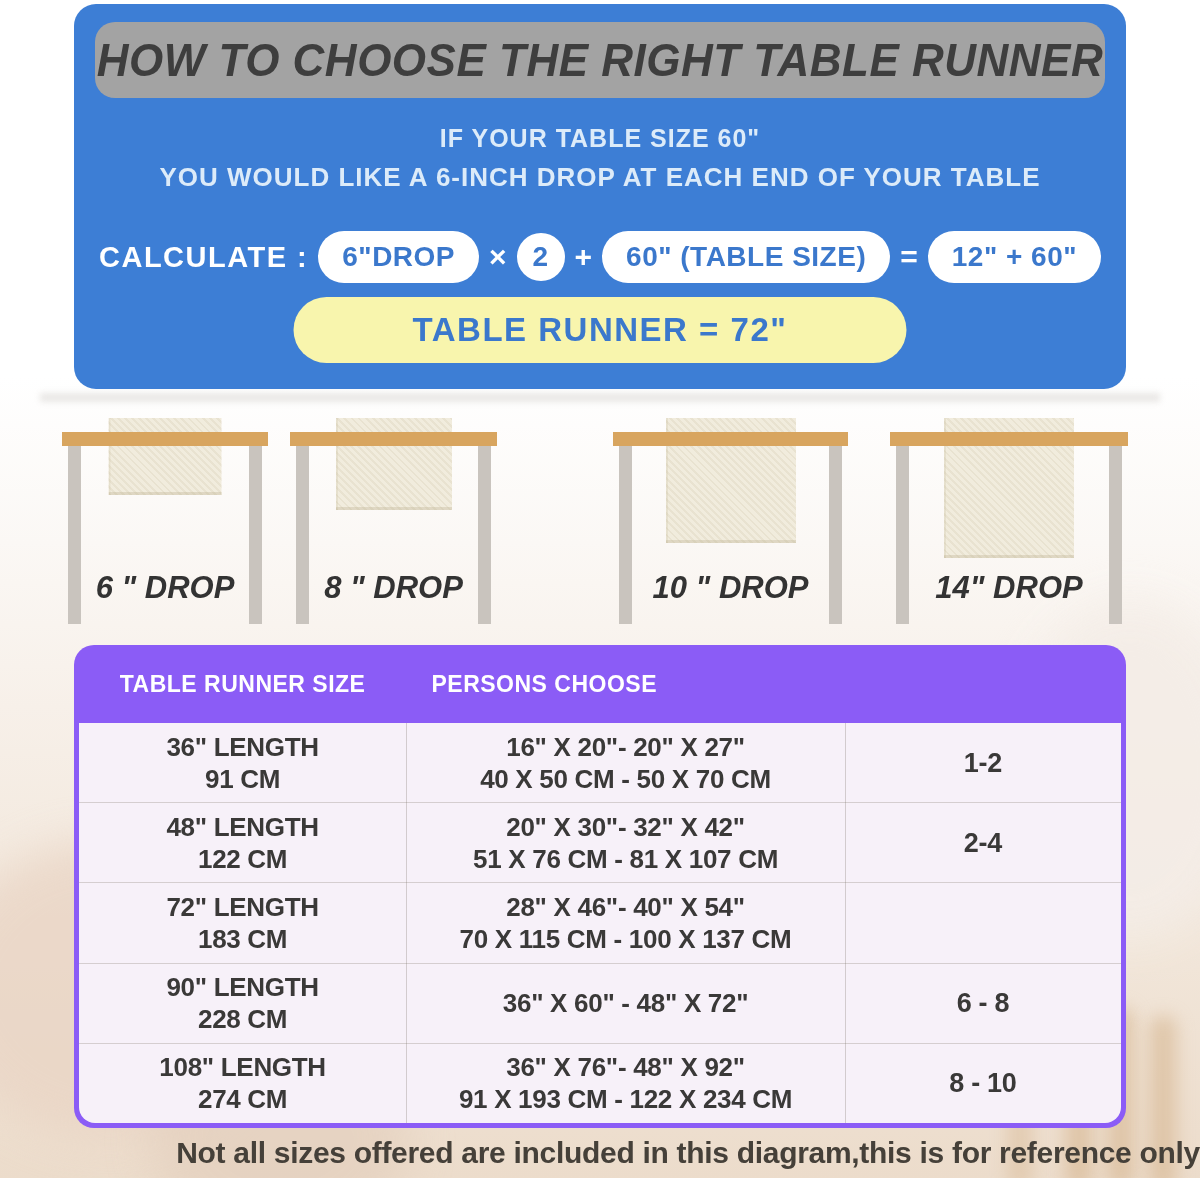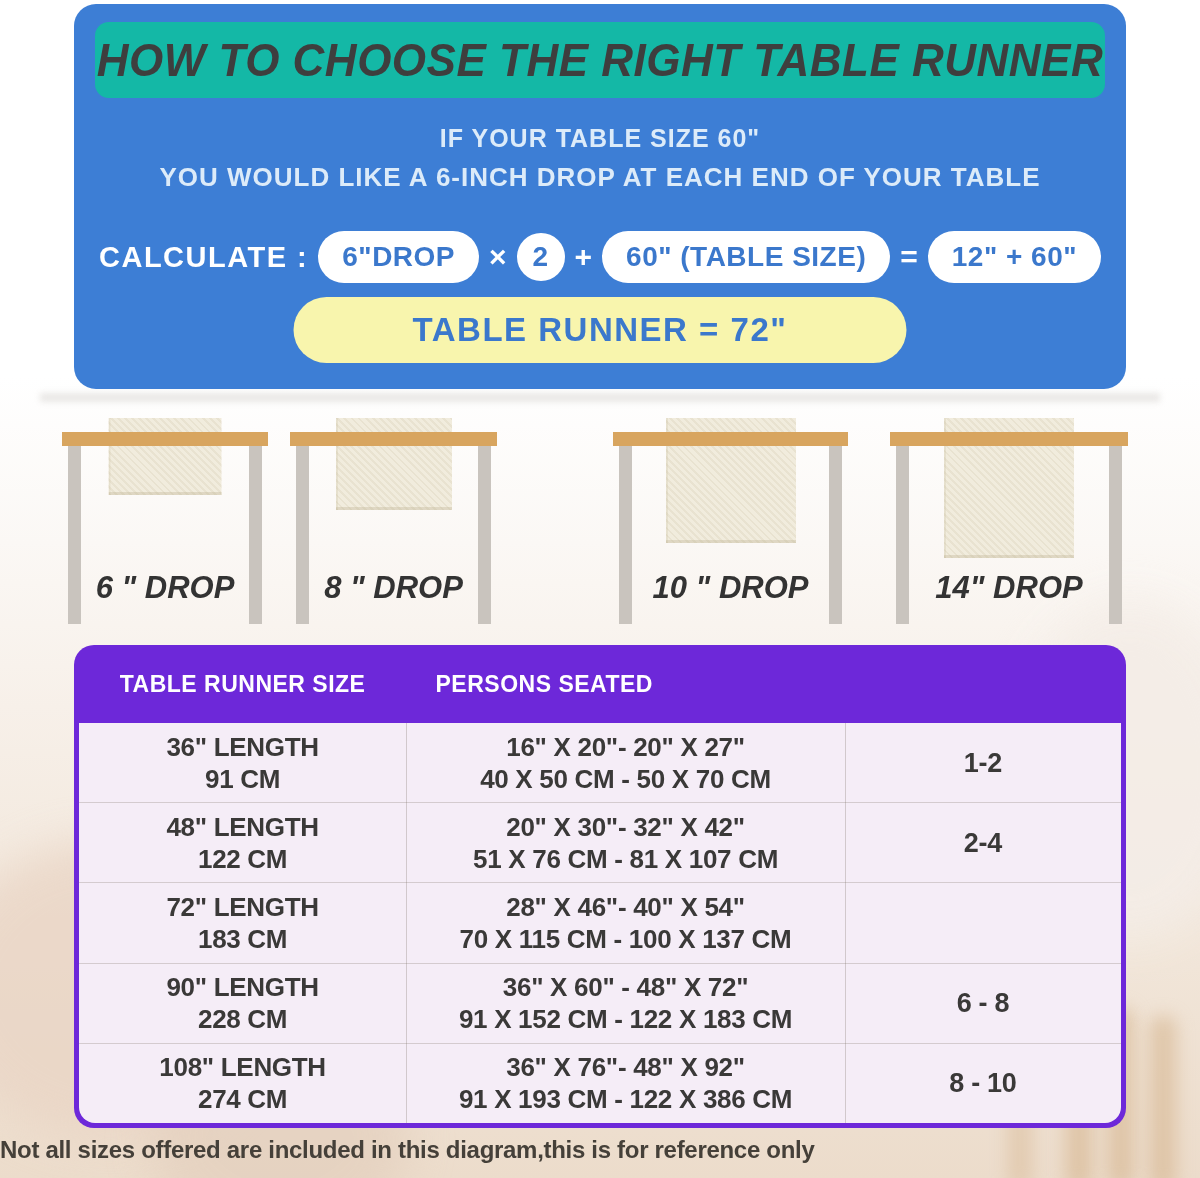--- a/index.html
+++ b/index.html
@@ -18,21 +18,21 @@
   .spin.s1{left:1066px;top:1020px;width:26px;height:170px;}
   .spin.s2{left:1108px;top:1008px;width:26px;height:180px;}
   .spin.s3{left:1150px;top:1016px;width:26px;height:175px;}
   .spin.s4{left:1008px;top:1060px;width:24px;height:130px;opacity:.4;}
   .haze-band{position:absolute;left:40px;right:40px;top:393px;height:9px;background:#d8d5d2;opacity:.55;filter:blur(3px);}
 
   
   .top-panel{position:absolute;left:74px;top:4px;width:1052px;height:385px;
     background:#3d7ed5;border-radius:22px;}
   .title-bar{position:absolute;left:21px;right:21px;top:18px;height:76px;
-    background:#14b8a6;border-radius:14px;display:flex;align-items:center;justify-content:center;}
+    background:#a3a3a3;border-radius:20px;display:flex;align-items:center;justify-content:center;}
   .title-text{font-size:44px;font-weight:bold;font-style:italic;color:#3e3e3e;
     letter-spacing:.5px;white-space:nowrap;transform:scaleY(1.04);}
   .subtitle{position:absolute;left:0;width:100%;text-align:center;color:#dcebf9;
     font-weight:bold;white-space:nowrap;letter-spacing:1px;}
   .sub1{top:120px;font-size:25px;}
   .sub2{top:158px;font-size:26px;}
   .calc-row{position:absolute;top:226px;left:0;right:0;height:54px;
     display:flex;align-items:center;justify-content:center;gap:10px;}
   .calc-label{color:#ffffff;font-size:29px;font-weight:bold;letter-spacing:1.5px;white-space:nowrap;}
   .pill{background:#ffffff;color:#3b78cc;font-weight:bold;font-size:28px;
@@ -61,43 +61,43 @@
     box-shadow:inset 0 -3px 0 rgba(190,178,146,.35), inset 2px 0 0 rgba(190,178,146,.2);}
   .r1{width:113px;height:77px;}
   .r2{width:116px;height:92px;}
   .r3{width:130px;height:125px;}
   .r4{width:130px;height:140px;}
   .drop-label{position:absolute;top:152px;left:0;width:100%;text-align:center;
     font-size:31px;font-weight:bold;font-style:italic;color:#333333;white-space:nowrap;}
 
   
   .size-table{position:absolute;left:74px;top:645px;width:1052px;height:483px;
-    background:#6d28d9;border-radius:20px;}
+    background:#8b5cf6;border-radius:20px;}
   .size-header{position:absolute;top:0;left:5px;right:5px;height:78px;
     display:flex;align-items:center;color:#ffffff;font-weight:bold;font-size:23px;letter-spacing:.5px;}
   .hcell{text-align:center;white-space:nowrap;}
   .hc1{width:31.4%;}
   .hc2{width:42.1%;}
   .hc3{width:26.5%;}
   .size-body{position:absolute;top:78px;left:5px;right:5px;bottom:5px;
     background:rgba(255,253,249,.93);border-radius:0 0 16px 16px;
     display:flex;flex-direction:column;overflow:hidden;}
   .vline{position:absolute;top:0;bottom:0;width:1px;background:rgba(125,115,105,.30);}
   .vl1{left:31.4%;}
   .vl2{left:73.5%;}
   .size-row{flex:1;display:flex;align-items:center;}
   .size-row + .size-row{border-top:1px solid rgba(125,115,105,.28);}
   .cell{display:flex;flex-direction:column;justify-content:center;text-align:center;
     color:#3a3938;font-weight:bold;font-size:26px;line-height:32px;letter-spacing:-.3px;}
   .c1{width:31.4%;}
   .c2{width:42.1%;}
   .c3{width:26.5%;font-size:27px;}
 
-  .note{position:absolute;top:1136px;left:0;width:100%;text-align:left;
-    font-size:24px;font-weight:bold;color:#454039;letter-spacing:-.3px;}
+  .note{position:absolute;top:1136px;left:0;width:100%;text-align:right;
+    font-size:30px;font-weight:bold;color:#454039;letter-spacing:-.3px;}
 </style>
 </head>
 <body>
 
 <div class="photo-bg">
   <div class="blur-shape bs1"></div>
   <div class="blur-shape bs2"></div>
   <div class="blur-shape bs3"></div>
   <div class="spin s1"></div>
   <div class="spin s2"></div>
@@ -152,21 +152,21 @@
   <div class="runner r4"></div>
   <div class="tabletop"></div>
   <div class="leg left"></div>
   <div class="leg right"></div>
   <div class="drop-label">14" DROP</div>
 </div>
 
 <div class="size-table">
   <div class="size-header">
     <div class="hcell hc1">TABLE RUNNER SIZE</div>
-    <div class="hcell hc3">PERSONS SEATED</div>
+    <div class="hcell hc3">PERSONS CHOOSE</div>
   </div>
   <div class="size-body">
     <div class="vline vl1"></div>
     <div class="vline vl2"></div>
 
     <div class="size-row">
       <div class="cell c1">
         <div>36" LENGTH</div>
         <div>91 CM</div>
       </div>
@@ -204,35 +204,34 @@
       </div>
     </div>
 
     <div class="size-row">
       <div class="cell c1">
         <div>90" LENGTH</div>
         <div>228 CM</div>
       </div>
       <div class="cell c2">
         <div>36" X 60" - 48" X 72"</div>
-        <div>91 X 152 CM - 122 X 183 CM</div>
       </div>
       <div class="cell c3">
         <div>6 - 8</div>
       </div>
     </div>
 
     <div class="size-row">
       <div class="cell c1">
         <div>108" LENGTH</div>
         <div>274 CM</div>
       </div>
       <div class="cell c2">
         <div>36" X 76"- 48" X 92"</div>
-        <div>91 X 193 CM - 122 X 386 CM</div>
+        <div>91 X 193 CM - 122 X 234 CM</div>
       </div>
       <div class="cell c3">
         <div>8 - 10</div>
       </div>
     </div>
 
   </div>
 </div>
 
 <div class="note">Not all sizes offered are included in this diagram,this is for reference only</div>

